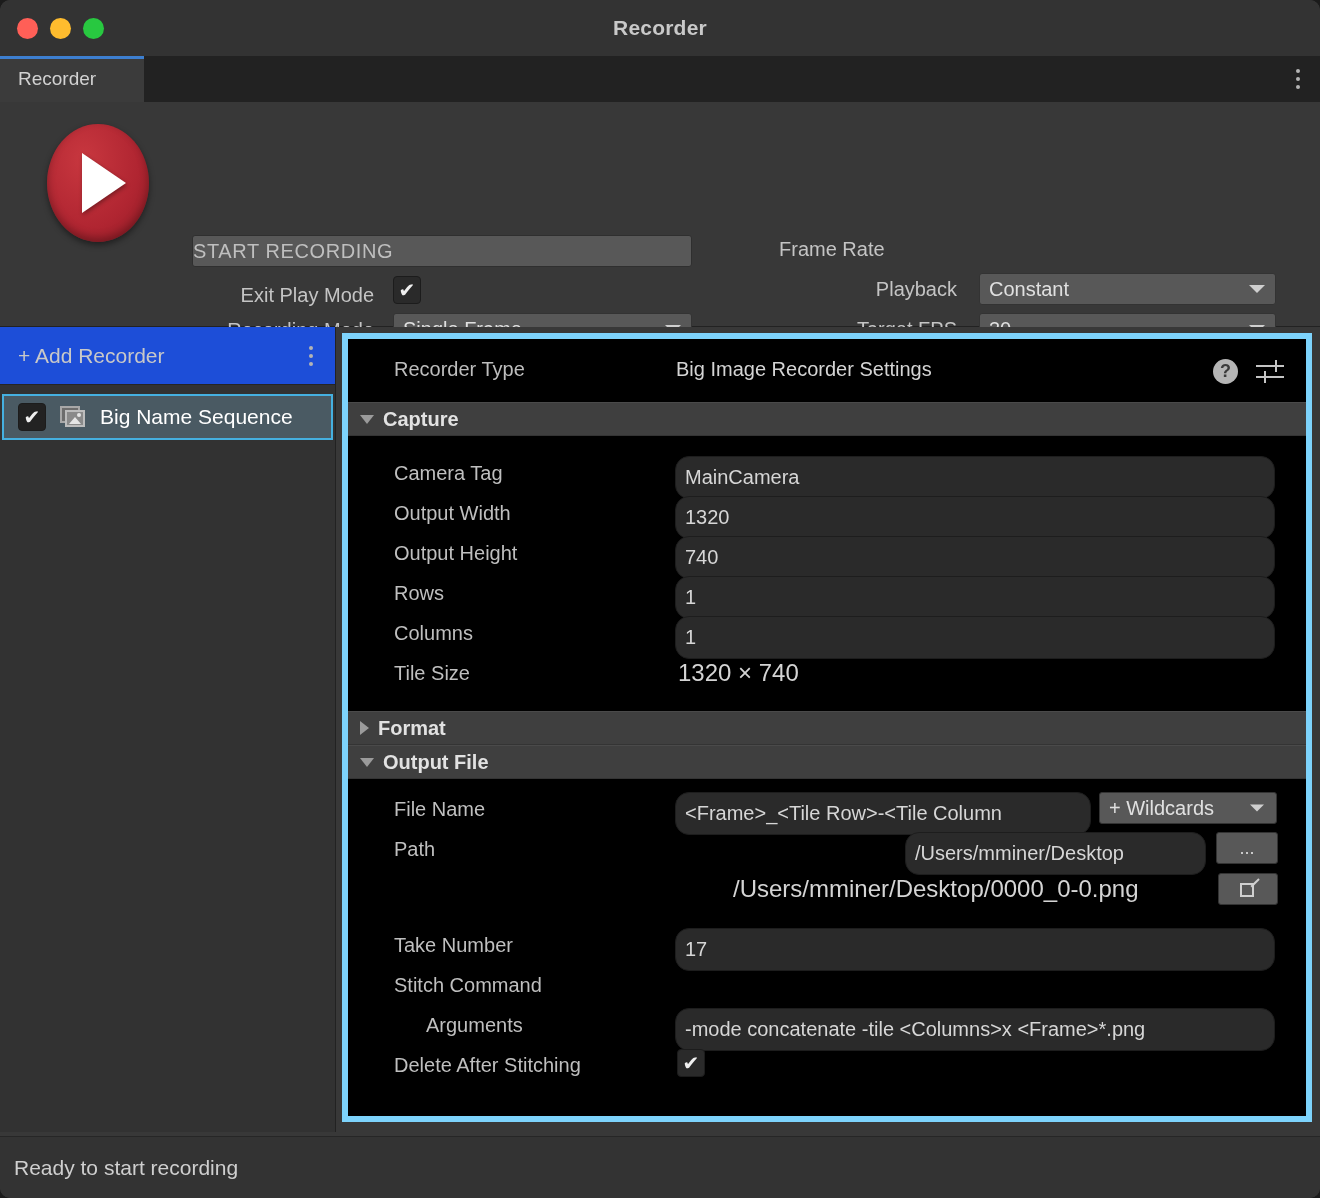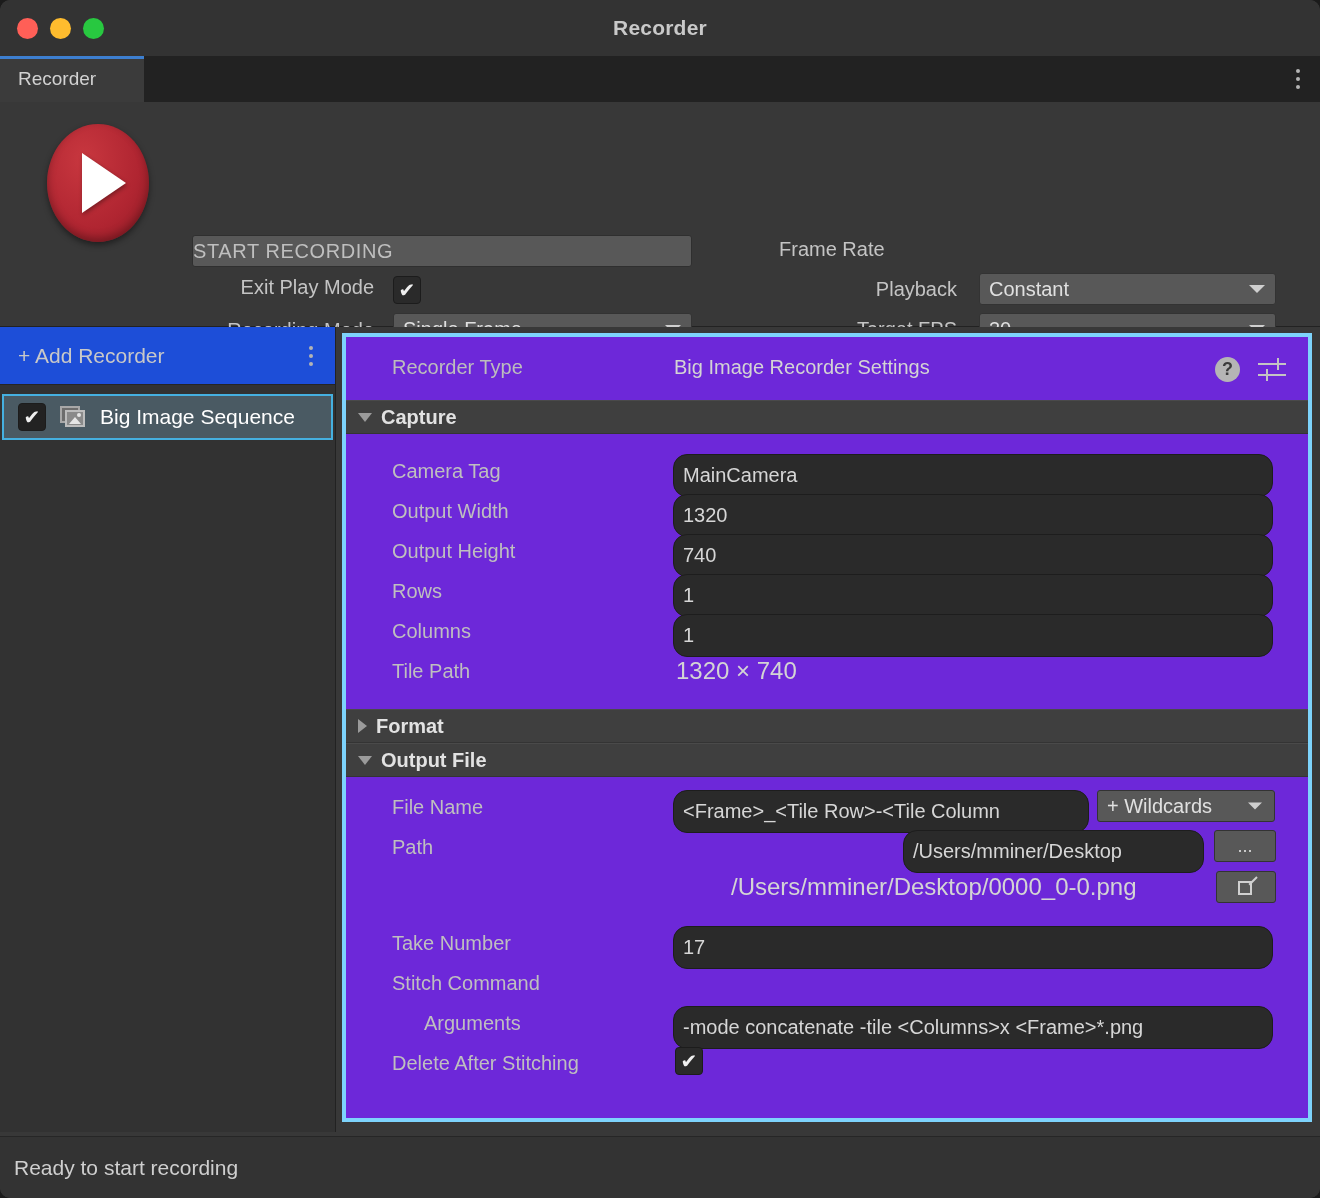--- a/index.html
+++ b/index.html
@@ -219,24 +219,24 @@
   }
   .img-icon .b2 .sun {
     position: absolute; right: 2px; top: 1px;
     width: 4px; height: 4px; border-radius: 50%;
     background: #e6e6e6;
   }
 
   
   .settings {
     flex: 1;
-    background: #6d28d9;
+    background: #000000;
     position: relative;
     margin: 6px 8px 10px 6px;
-    border: 4px solid #7dd3fc;
+    border: 6px solid #7dd3fc;
   }
   .rtype-row {
     position: absolute; left: 0; right: 0; top: 0;
     height: 60px;
     display: flex; align-items: center;
   }
   .rtype-label { position: absolute; left: 46px; color: #bdbdbd; font-size: 20px; }
   .rtype-value { position: absolute; left: 328px; color: #d4d4d4; font-size: 20px; }
   .icn-help {
     position: absolute; right: 68px; top: 20px;
@@ -351,21 +351,21 @@
   <div class="controls">
 
     <div class="rec-btn">
       <div class="tri"></div>
     </div>
 
     <div class="start-btn">
       <span>START RECORDING</span>
     </div>
 
-    <div class="frow" style="left:192px; top:170px; width:182px; justify-content:flex-end;">
+    <div class="frow" style="left:192px; top:178px; width:182px; justify-content:flex-end;">
       <span class="flabel">Exit Play Mode</span>
     </div>
     <div class="chk" style="position:absolute; left:393px; top:174px;">
       <span>✔</span>
     </div>
 
     <div class="frow" style="left:192px; top:213px; width:182px; justify-content:flex-end;">
       <span class="flabel">Recording Mode</span>
     </div>
     <div class="dropdown" style="position:absolute; left:393px; top:211px; width:299px;">
@@ -423,21 +423,21 @@
       <div class="rec-item">
         <div class="chk">
           <span>✔</span>
         </div>
         <div class="img-icon">
           <span class="b1"></span>
           <span class="b2">
               <span class="sun"></span>
             </span>
         </div>
-        <span class="label">Big Image Sequence</span>
+        <span class="label">Big Name Sequence</span>
       </div>
     </div>
 
     <div class="settings">
 
       <div class="rtype-row">
         <span class="rtype-label">Recorder Type</span>
         <span class="rtype-value">Big Image Recorder Settings</span>
         <span class="icn-help">?</span>
         <span class="icn-preset">
@@ -482,21 +482,21 @@
       </div>
 
       <div class="srow" style="left:46px; top:278px;">
         <span class="slabel">Columns</span>
       </div>
       <div class="field" style="position:absolute; left:327px; top:277px; width:600px;">
         <span>1</span>
       </div>
 
       <div class="srow" style="left:46px; top:318px;">
-        <span class="slabel">Tile Path</span>
+        <span class="slabel">Tile Size</span>
       </div>
       <div class="srow" style="left:330px; top:318px;">
         <span class="sstatic">1320 × 740</span>
       </div>
 
       <div class="section-hdr" style="top:372px;">
         <span class="tri-right"></span>
         <span>Format</span>
       </div>
 

